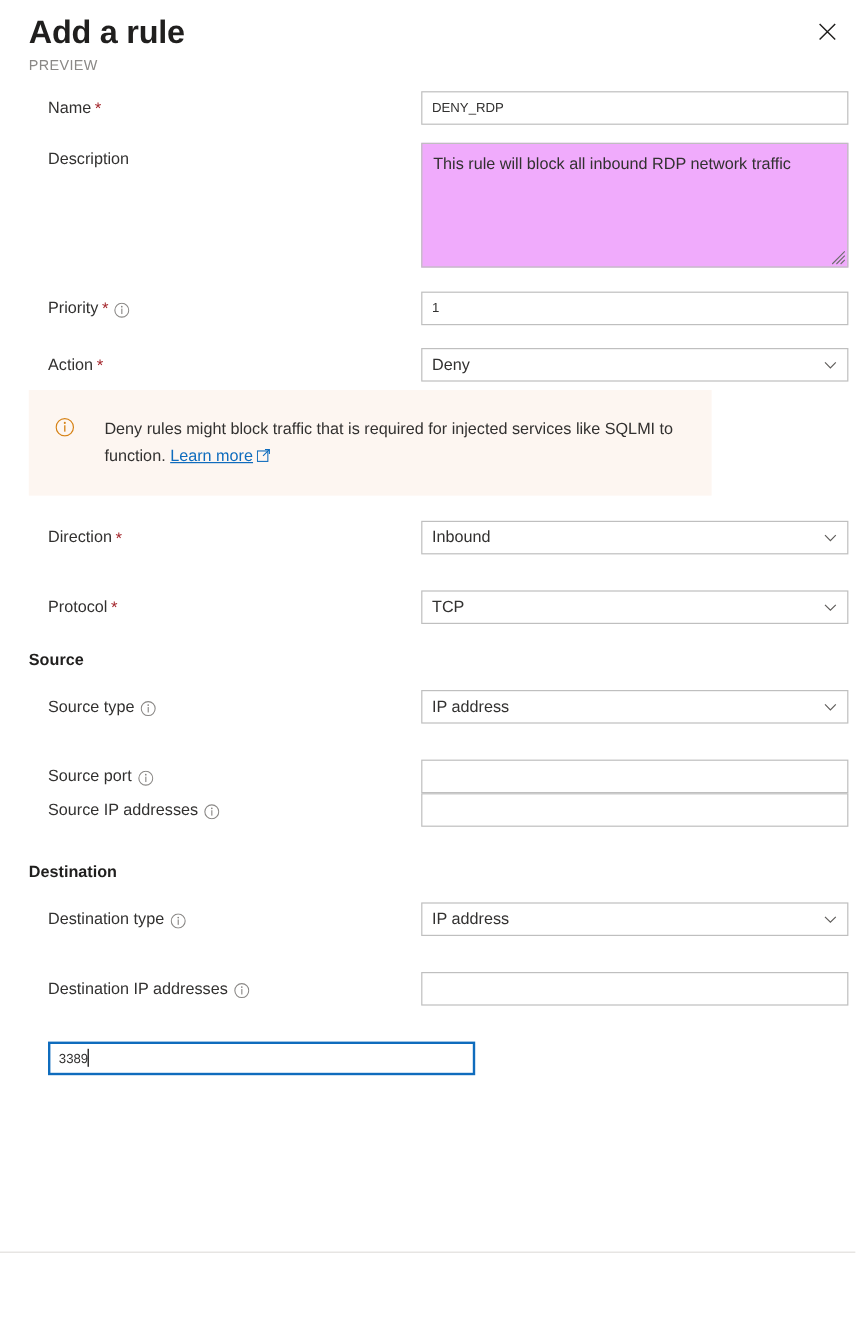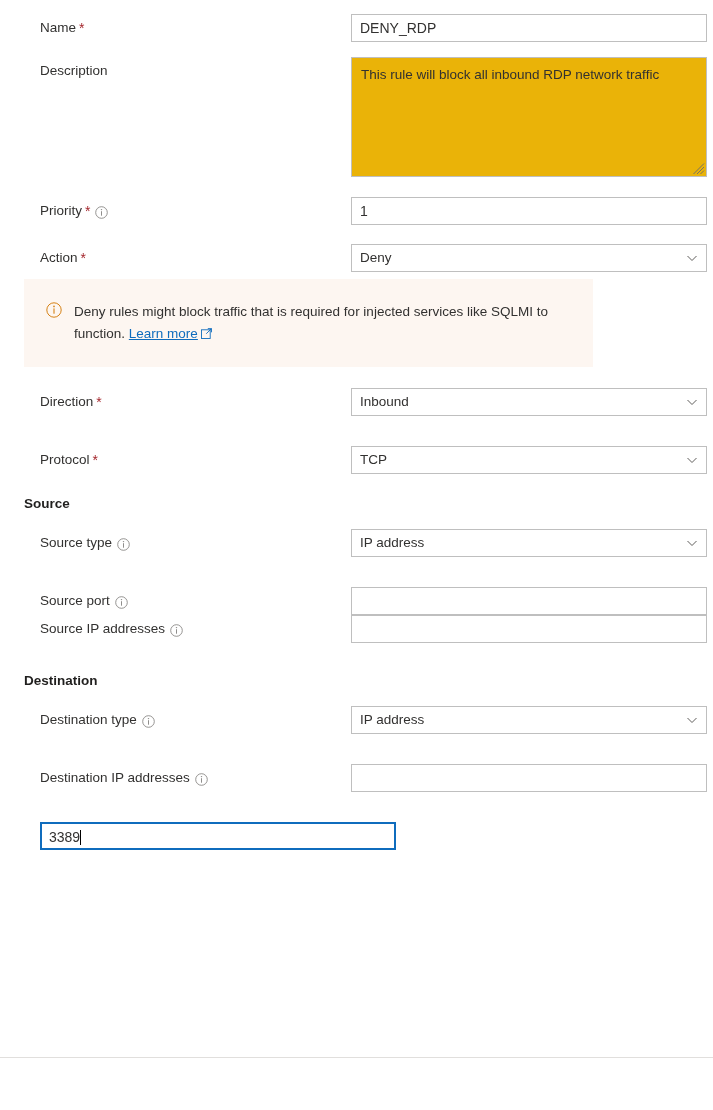--- a/index.html
+++ b/index.html
@@ -99,21 +99,21 @@
 
   .field { flex: 1 1 auto; }
 
   .input {
     box-sizing: border-box;
     width: 356px;
     height: 28px;
     border: 1px solid #bfbfbf;
     background: #ffffff;
     font-family: "Liberation Sans", sans-serif;
-    font-size: 14px;
+    font-size: 11px;
     color: #323130;
     padding: 0 8px;
     line-height: 26px;
     display: block;
   }
   .input.focused {
     border: 2px solid #0f6cbd;
     padding: 0 7px;
   }
   .caret {
@@ -124,23 +124,23 @@
     vertical-align: -3px;
     margin-left: 0px;
   }
   .input-text {
     display: inline-block;
   }
 
   .textarea-wrap {
     position: relative;
     width: 356px;
-    height: 120px;
+    height: 104px;
     border: 1px solid #bfbfbf;
-    background: #eab308;
+    background: #f0abfc;
     box-sizing: border-box;
   }
   .textarea-text {
     font-size: 13.5px;
     line-height: 21px;
     color: #323130;
     padding: 6px 9px;
     white-space: pre-wrap;
   }
   .resize-grip {
@@ -179,20 +179,21 @@
   
   .banner {
     box-sizing: border-box;
     margin: 7px 24px 21px 24px;
     width: 569px;
     min-height: 88px;
     background: #fdf6f1;
     display: flex;
     align-items: flex-start;
     padding: 22px 16px 22px 22px;
+    gap: 13px;
   }
   .banner-icon {
     flex: 0 0 16px;
     width: 16px;
     height: 16px;
     margin-top: 1px;
     margin-right: 12px;
   }
   .banner-icon svg { display: block; }
   .banner-text {
@@ -263,20 +264,31 @@
     color: #323130;
     border: 1px solid #8a8886;
     min-width: 98px;
   }
 </style>
 </head>
 <body>
 
 <div class="panel">
 
+  <div class="header">
+    <h1 class="title">Add a rule</h1>
+    <div class="preview">PREVIEW</div>
+    <button class="close-btn">
+      <span>
+        <svg width="15" height="15" viewBox="0 0 15 15">
+          <path d="M1 1 L14 14 M14 1 L1 14" stroke="#201f1e" stroke-width="1.2" fill="none"></path>
+        </svg>
+      </span>
+    </button>
+  </div>
 
   <div class="form">
 
     <div class="row" style="margin-top:14px;">
       <div class="label">
         <span>Name</span>
         <span class="req">*</span>
       </div>
       <div class="field">
         <div class="input">DENY_RDP</div>

